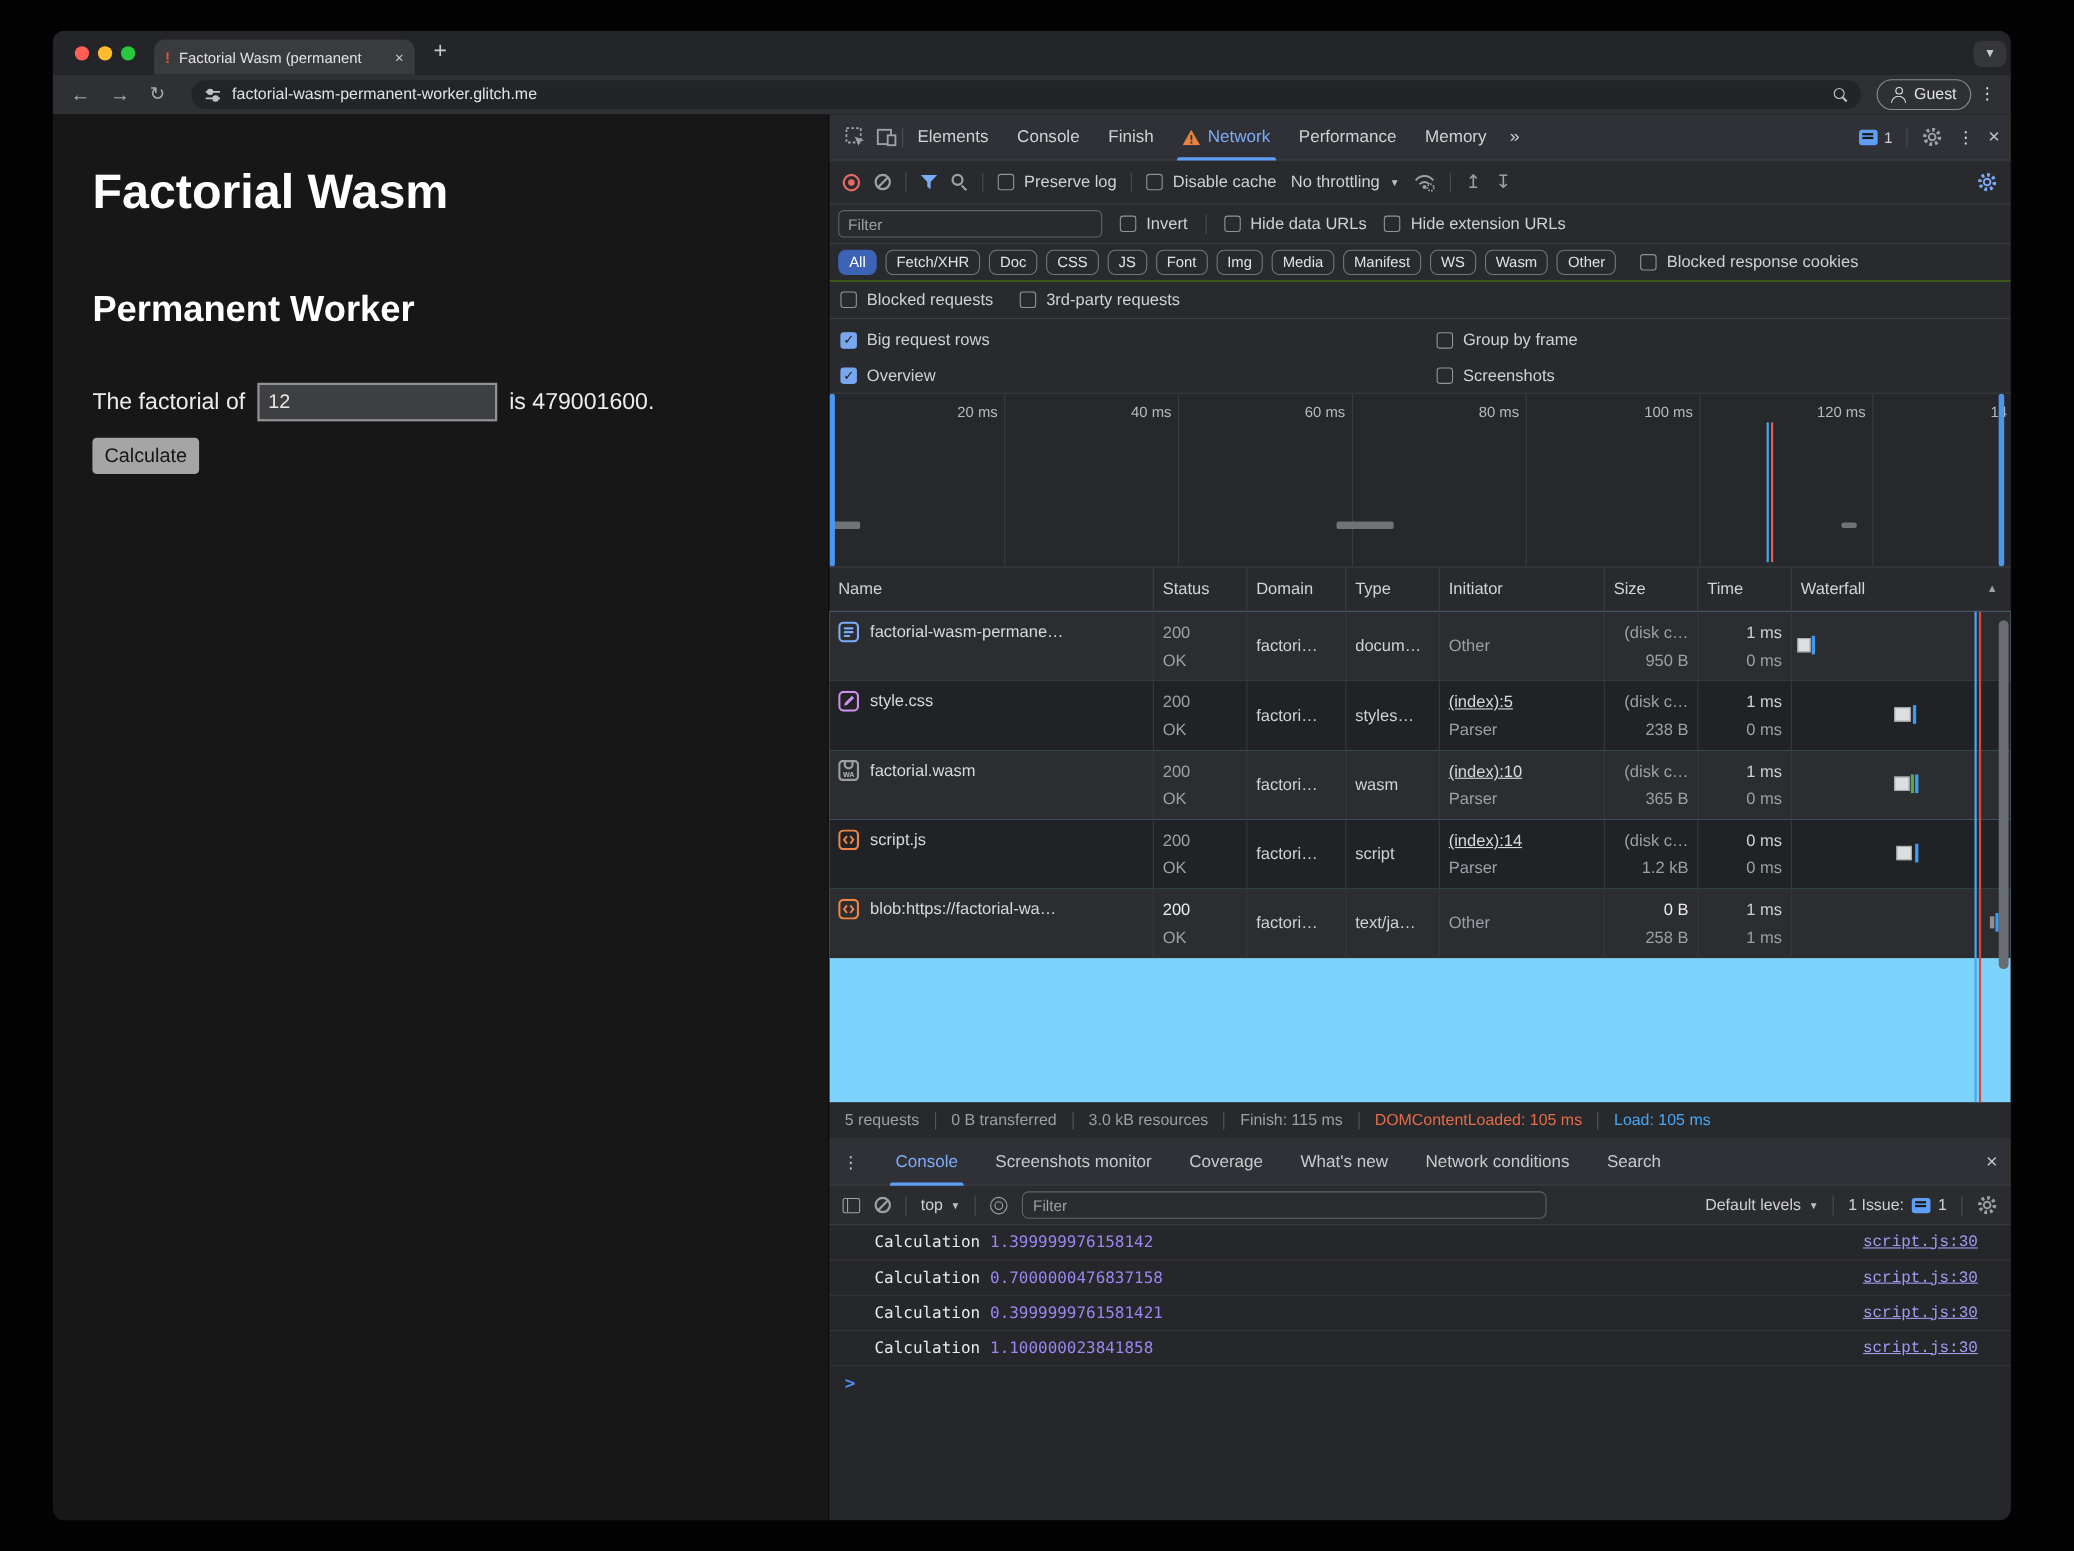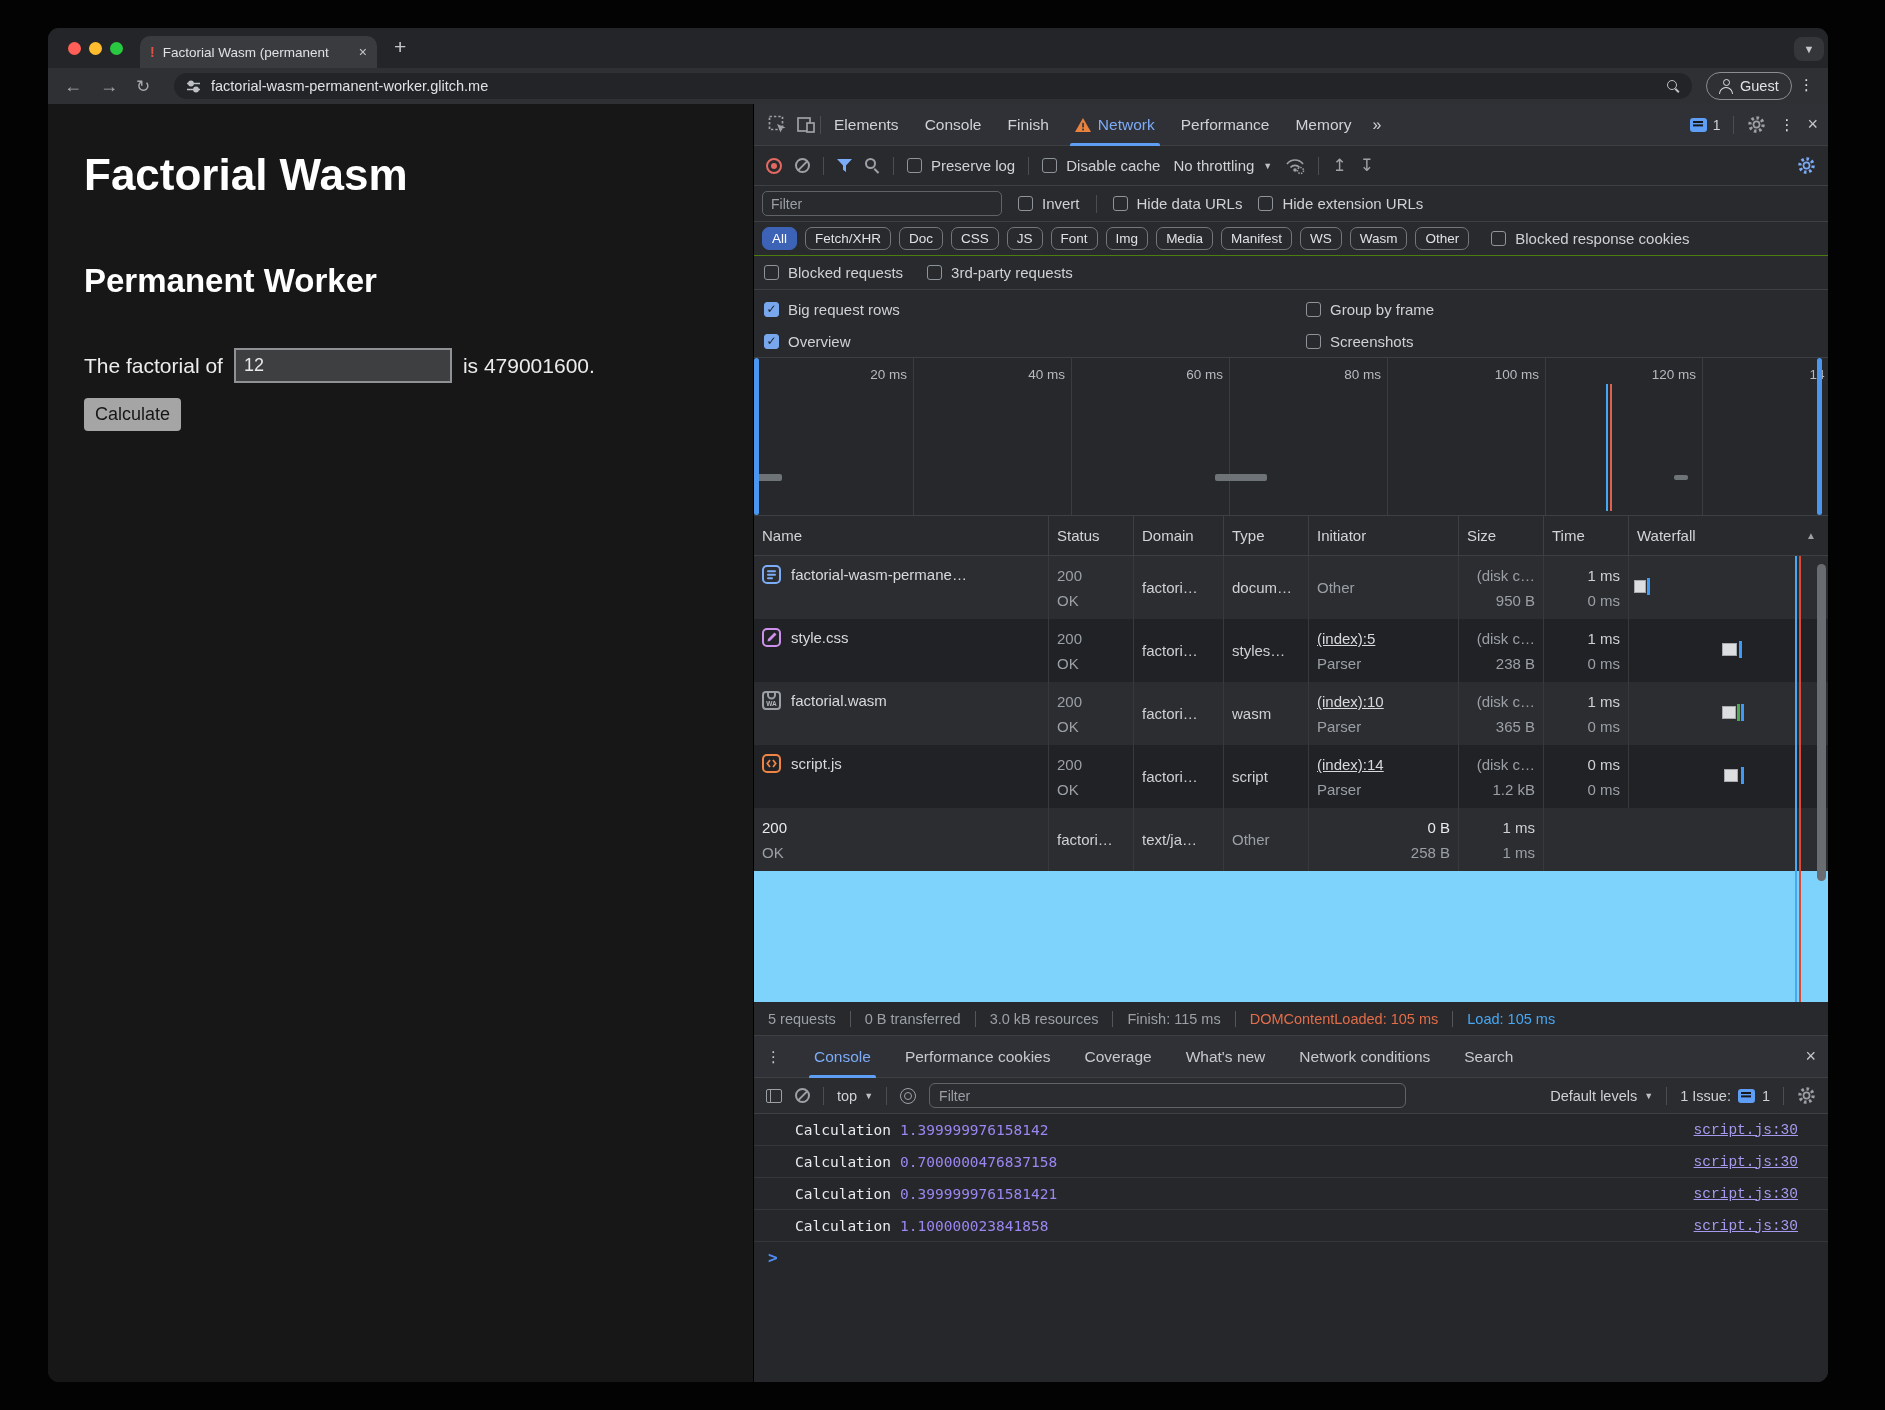--- a/index.html
+++ b/index.html
@@ -610,20 +610,30 @@
               <div class="t1">0 ms</div>
               <div>0 ms</div>
             </div>
           <div class="wf">
             <span class="wbox" style="left:95px; width:14px;"></span>
               <span class="wline" style="left:112px;"></span>
           </div>
         </div>
 
         <div class="nrow odd">
+          <div class="c-name">
+            <span>
+              <svg width="19" height="19" viewBox="0 0 19 19">
+                  <rect x="1" y="1" width="17" height="17" rx="4" fill="none" stroke="#ee8445" stroke-width="2"></rect>
+                  <path d="M8 6 L5.3 9.5 L8 13" fill="none" stroke="#ee8445" stroke-width="1.8"></path>
+                  <path d="M11 6 L13.7 9.5 L11 13" fill="none" stroke="#ee8445" stroke-width="1.8"></path>
+                </svg>
+            </span>
+            <span class="nm">blob:https://factorial-wa…</span>
+          </div>
           <div class="two">
               <div class="l1 lite">200</div>
               <div class="lite">OK</div>
             </div>
           <div class="mid">
               <span>factori…</span>
             </div>
           <div class="mid">
               <span>text/ja…</span>
             </div>
@@ -654,21 +664,21 @@
         <span>0 B transferred</span>
         <span>3.0 kB resources</span>
         <span>Finish: 115 ms</span>
         <span class="dcl">DOMContentLoaded: 105 ms</span>
         <span class="loadms">Load: 105 ms</span>
       </div>
 
       <div class="drawer">
         <span class="kb">⋮</span>
         <span class="dwtab active"><span>Console</span><span class="ul"></span></span>
-        <span class="dwtab">Performance cookies</span>
+        <span class="dwtab">Screenshots monitor</span>
         <span class="dwtab">Coverage</span>
         <span class="dwtab">What's new</span>
         <span class="dwtab">Network conditions</span>
         <span class="dwtab">Search</span>
         <span class="xclose">×</span>
       </div>
 
       <div class="ctb">
         <span class="sidebar-ic"></span>
         <span class="ban"></span>

